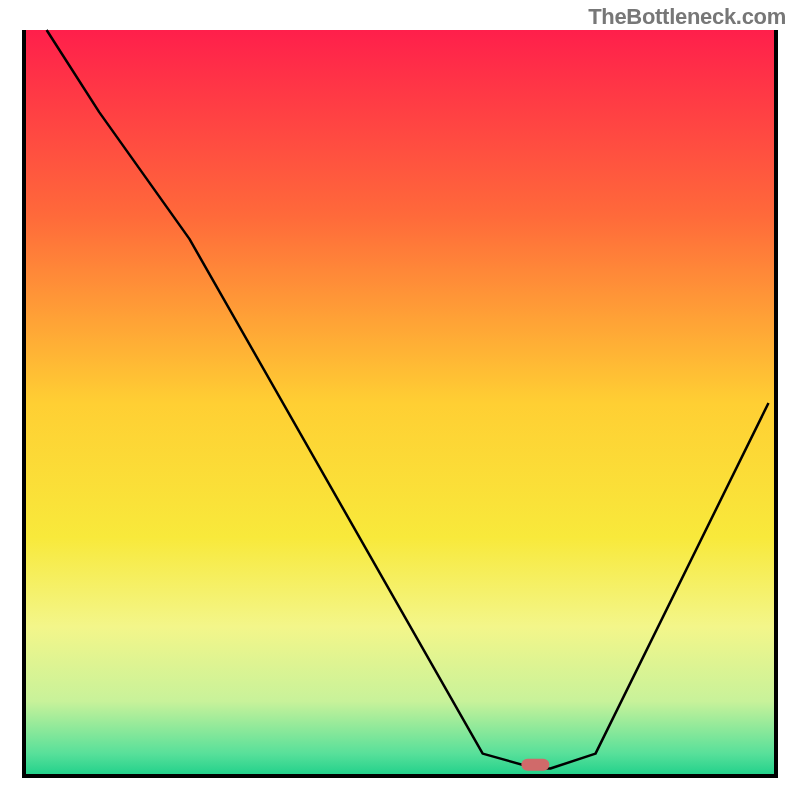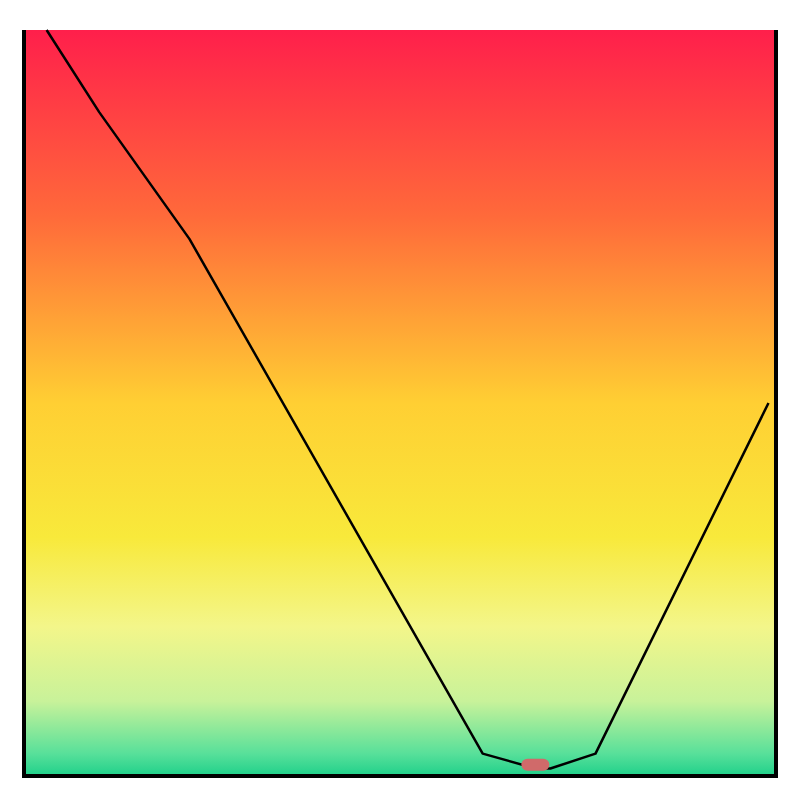--- a/index.html
+++ b/index.html
@@ -26,20 +26,21 @@
     letter-spacing: -0.3px;
   }
   svg {
     display: block;
   }
 </style>
 </head>
 <body>
 
 <div class="container">
+  <div class="watermark">TheBottleneck.com</div>
 
   <svg id="chart-svg" width="800" height="800" viewBox="0 0 800 800">
     <defs>
       <linearGradient id="bg-grad" x1="0" y1="0" x2="0" y2="1">
           <stop offset="0%" stop-color="#ff1f4b"></stop>
           <stop offset="25%" stop-color="#ff6a3a"></stop>
           <stop offset="50%" stop-color="#ffcf33"></stop>
           <stop offset="68%" stop-color="#f8e93b"></stop>
           <stop offset="80%" stop-color="#f3f68a"></stop>
           <stop offset="90%" stop-color="#c8f29a"></stop>

